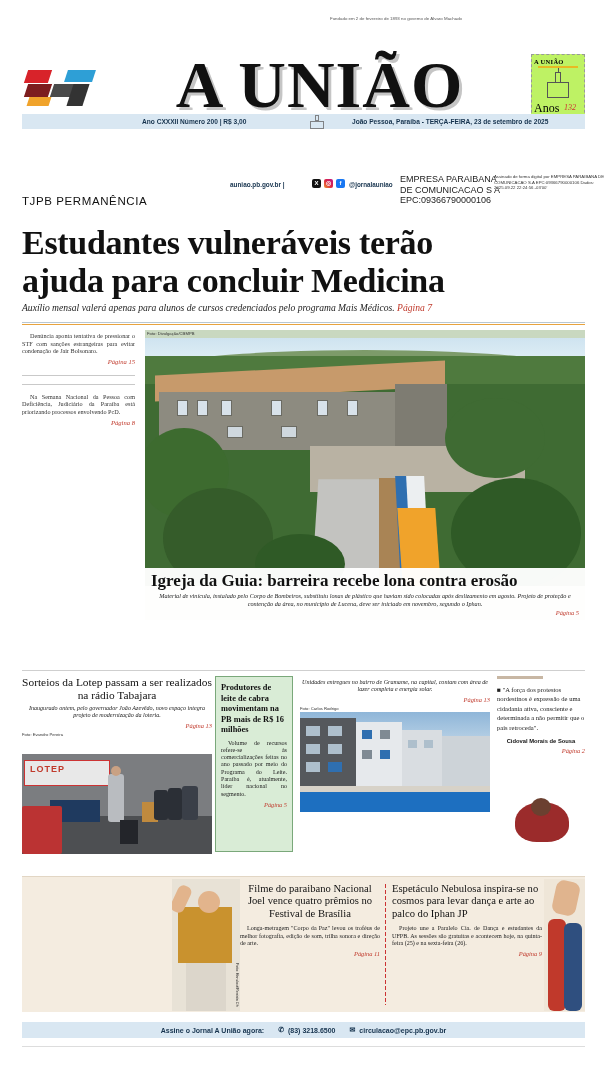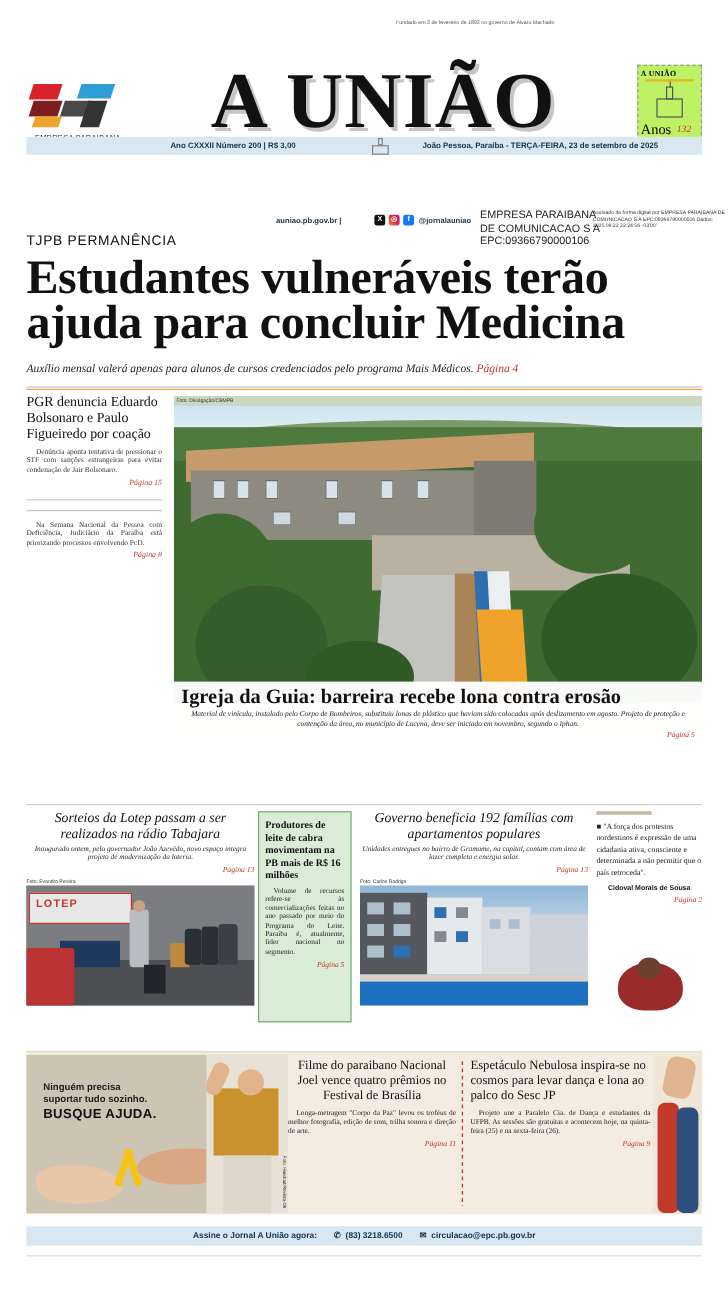--- a/index.html
+++ b/index.html
@@ -82,23 +82,23 @@
   .epc-sign { position:absolute; left:378px; top:-4px; font-family:"Liberation Sans",sans-serif; font-size:9px; color:#222; line-height:10.5px;}
   .epc-sign-small { position:absolute; left:472px; top:-4px; font-family:"Liberation Sans",sans-serif; font-size:4.3px; color:#333; line-height:5.6px; width:115px;}
 
   
   .kicker {
     position:absolute; left:22px; top:195px;
     font-family:"Liberation Sans", sans-serif;
     font-size:11.5px; letter-spacing:.6px; color:#111;
   }
   .headline {
-    position:absolute; left:22px; top:212px; width:545px;
+    position:absolute; left:22px; top:224px; width:545px;
     font-family:"Liberation Serif", serif; font-weight:bold;
-    font-size:40px; line-height:38px; color:#111; letter-spacing:-.3px;
+    font-size:34px; line-height:38px; color:#111; letter-spacing:-.3px;
   }
   .subhead {
     position:absolute; left:22px; top:302px; width:563px;
     font-family:"Liberation Serif", serif; font-style:italic;
     font-size:9.6px; color:#222;
   }
   .subhead .pg { color:#c0392b; font-style:italic; }
 
   
   .hr-thin { position:absolute; height:1px; background:#b9c7d2; }
@@ -131,26 +131,26 @@
   .tarp-orange{position:absolute; left:255px; top:170px; width:38px; height:78px; background:#f0a32b; transform:skewX(4deg);}
   .tree { position:absolute; border-radius:50%; background:#3d6b2f;}
   .caption-box { position:absolute; left:0; bottom:0; width:440px; background:rgba(255,255,255,.97); padding:3px 6px 4px 6px;}
   .cap-title { font-family:"Liberation Serif",serif; font-weight:bold; font-size:17px; line-height:19px; color:#111;}
   .cap-body  { font-family:"Liberation Serif",serif; font-style:italic; font-size:6.2px; line-height:7.8px; color:#222; text-align:center; margin-top:2px;}
   .cap-pg    { font-family:"Liberation Serif",serif; font-style:italic; font-size:6.4px; color:#c0392b; text-align:right; margin-top:1px;}
 
   
   .midsec { position:absolute; left:22px; top:676px; width:563px; height:188px; }
   .m-lotep { position:absolute; left:0; top:0; width:190px;}
-  .m-title-c { font-family:"Liberation Serif",serif; font-style:italic; font-size:11.4px; line-height:13px; text-align:center; color:#111;}
+  .m-title-c { font-family:"Liberation Serif",serif; font-size:11.4px; line-height:13px; text-align:center; color:#111;}
   .m-sub { font-family:"Liberation Serif",serif; font-style:italic; font-size:6.1px; line-height:7.4px; text-align:center; color:#222; margin-top:3px;}
   .m-pg { font-family:"Liberation Serif",serif; font-style:italic; font-size:6.4px; color:#c0392b; text-align:right; margin-top:2px;}
   .m-credit { font-family:"Liberation Sans",sans-serif; font-size:4.2px; color:#333; margin-top:3px;}
 
-  .photo-lotep { width:190px; height:100px; margin-top:1px; position:relative; overflow:hidden; background:#6d6f72;}
+  .photo-lotep { width:190px; height:100px; margin-top:17px; position:relative; overflow:hidden; background:#6d6f72;}
   .pl-wall { position:absolute; left:0; top:0; width:100%; height:62px; background:#7b7d80;}
   .pl-floor{ position:absolute; left:0; top:62px; width:100%; height:38px; background:#4d4f52;}
   .pl-banner{position:absolute; left:2px; top:6px; width:86px; height:26px; background:#e8e8e8; border:1px solid #c33;}
   .pl-lotep{ position:absolute; left:8px; top:10px; font-family:"Liberation Sans",sans-serif; font-size:9px; font-weight:bold; color:#c0392b; letter-spacing:1px;}
   .pl-person{position:absolute; background:#2b2f36; border-radius:3px;}
   .pl-table {position:absolute; left:28px; top:46px; width:50px; height:22px; background:#1f3a5f;}
   .pl-chair {position:absolute; background:#23252a;}
 
   .m-goat {
     position:absolute; left:193px; top:0; width:78px; height:176px;
@@ -287,29 +287,28 @@
     <div class="epc-sign-small">Assinado de forma digital por EMPRESA PARAIBANA DE COMUNICACAO S.A EPC:09366790000106 Dados: 2025.09.22 22:24:56 -03'00'</div>
   </div>
 
   <div class="kicker">TJPB PERMANÊNCIA</div>
   <div class="headline">
     <div>Estudantes vulneráveis terão</div>
     <div>ajuda para concluir Medicina</div>
   </div>
   <div class="subhead">
     <span>Auxílio mensal valerá apenas para alunos de cursos credenciados pelo programa Mais Médicos.</span>
-    <span class="pg">Página 4</span>
+    <span class="pg">Página 7</span>
   </div>
 
   <div class="hr-thin" style="left:22px; top:322px; width:563px;"></div>
   <div class="hr-thin" style="left:22px; top:324px; width:563px; background:#e8a33d;"></div>
 
   <div class="leftcol">
     <div class="lc-item">
-      <div class="lc-title">PGR denuncia Eduardo Bolsonaro e Paulo Figueiredo por coação</div>
       <div class="lc-body">Denúncia aponta tentativa de pressionar o STF com sanções estrangeiras para evitar condenação de Jair Bolsonaro.</div>
       <div class="lc-pg">Página 15</div>
     </div>
     <div class="lc-sep"></div>
     <div class="lc-sep"></div>
     <div class="lc-item">
       <div class="lc-body">Na Semana Nacional da Pessoa com Deficiência, Judiciário da Paraíba está priorizando processos envolvendo PcD.</div>
       <div class="lc-pg">Página 8</div>
     </div>
   </div>
@@ -377,21 +376,20 @@
       </div>
     </div>
 
     <div class="m-goat">
       <div class="g-title">Produtores de leite de cabra movimentam na PB mais de R$ 16 milhões</div>
       <div class="g-body">Volume de recursos refere-se às comercializações feitas no ano passado por meio do Programa do Leite. Paraíba é, atualmente, líder nacional no segmento.</div>
       <div class="g-pg">Página 5</div>
     </div>
 
     <div class="m-gov">
-      <div class="m-title-c">Governo beneficia 192 famílias com apartamentos populares</div>
       <div class="m-sub">Unidades entregues no bairro de Gramame, na capital, contam com área de lazer completa e energia solar.</div>
       <div class="m-pg">Página 13</div>
       <div class="m-credit">Foto: Carlos Rodrigo</div>
       <div class="photo-gov">
         <div class="pg-sky"></div>
         <div class="pg-b1"></div>
           <div class="pg-b2"></div>
           <div class="pg-b3"></div>
           <div class="pg-b4"></div>
         <div class="pgwin" style="left:6px; top:14px; width:14px; height:10px;"></div>
@@ -418,53 +416,39 @@
       <div class="q-pg">Página 2</div>
       <div class="q-dancer">
         <div class="qd-body"></div>
           <div class="qd-head"></div>
       </div>
     </div>
   </div>
 
   <div class="botsec">
 
-    <div class="ad">
-      <div class="ad-t1">
-        <span>Ninguém precisa</span><br>
-        <span>suportar tudo sozinho.</span>
-      </div>
-      <div class="ad-t2">BUSQUE AJUDA.</div>
-      <div class="ad-hand-l"></div>
-      <div class="ad-hand-r"></div>
-      <div class="ad-ribbon">
-          <span class="a"></span>
-          <span class="b"></span>
-        </div>
-      <div class="ad-epc">EPC</div>
-    </div>
 
     <div class="bot-photo1">
       <div class="bp-man-shirt"></div>
         <div class="bp-man-head"></div>
       <div class="bp-man-pants"></div>
         <div class="bp-arm"></div>
       <div class="bp-credit">Foto: Handout/Revista Oh</div>
     </div>
 
     <div class="bot-art1">
       <div class="ba-title">Filme do paraibano Nacional Joel vence quatro prêmios no Festival de Brasília</div>
       <div class="ba-body">Longa-metragem "Corpo da Paz" levou os troféus de melhor fotografia, edição de som, trilha sonora e direção de arte.</div>
       <div class="ba-pg">Página 11</div>
     </div>
 
     <div class="dotrule" style="left:362px;"></div>
 
     <div class="bot-art2">
-      <div class="ba-title" style="text-align:left;">Espetáculo Nebulosa inspira-se no cosmos para levar dança e lona ao palco do Sesc JP</div>
+      <div class="ba-title" style="text-align:left;">Espetáculo Nebulosa inspira-se no cosmos para levar dança e arte ao palco do Iphan JP</div>
       <div class="ba-body">Projeto une a Paralelo Cia. de Dança e estudantes da UFPB. As sessões são gratuitas e acontecem hoje, na quinta-feira (25) e na sexta-feira (26).</div>
       <div class="ba-pg">Página 9</div>
     </div>
 
     <div class="bot-photo2">
       <div class="bp2-leg"></div>
         <div class="bp2-leg2"></div>
         <div class="bp2-arm"></div>
     </div>
   </div>

